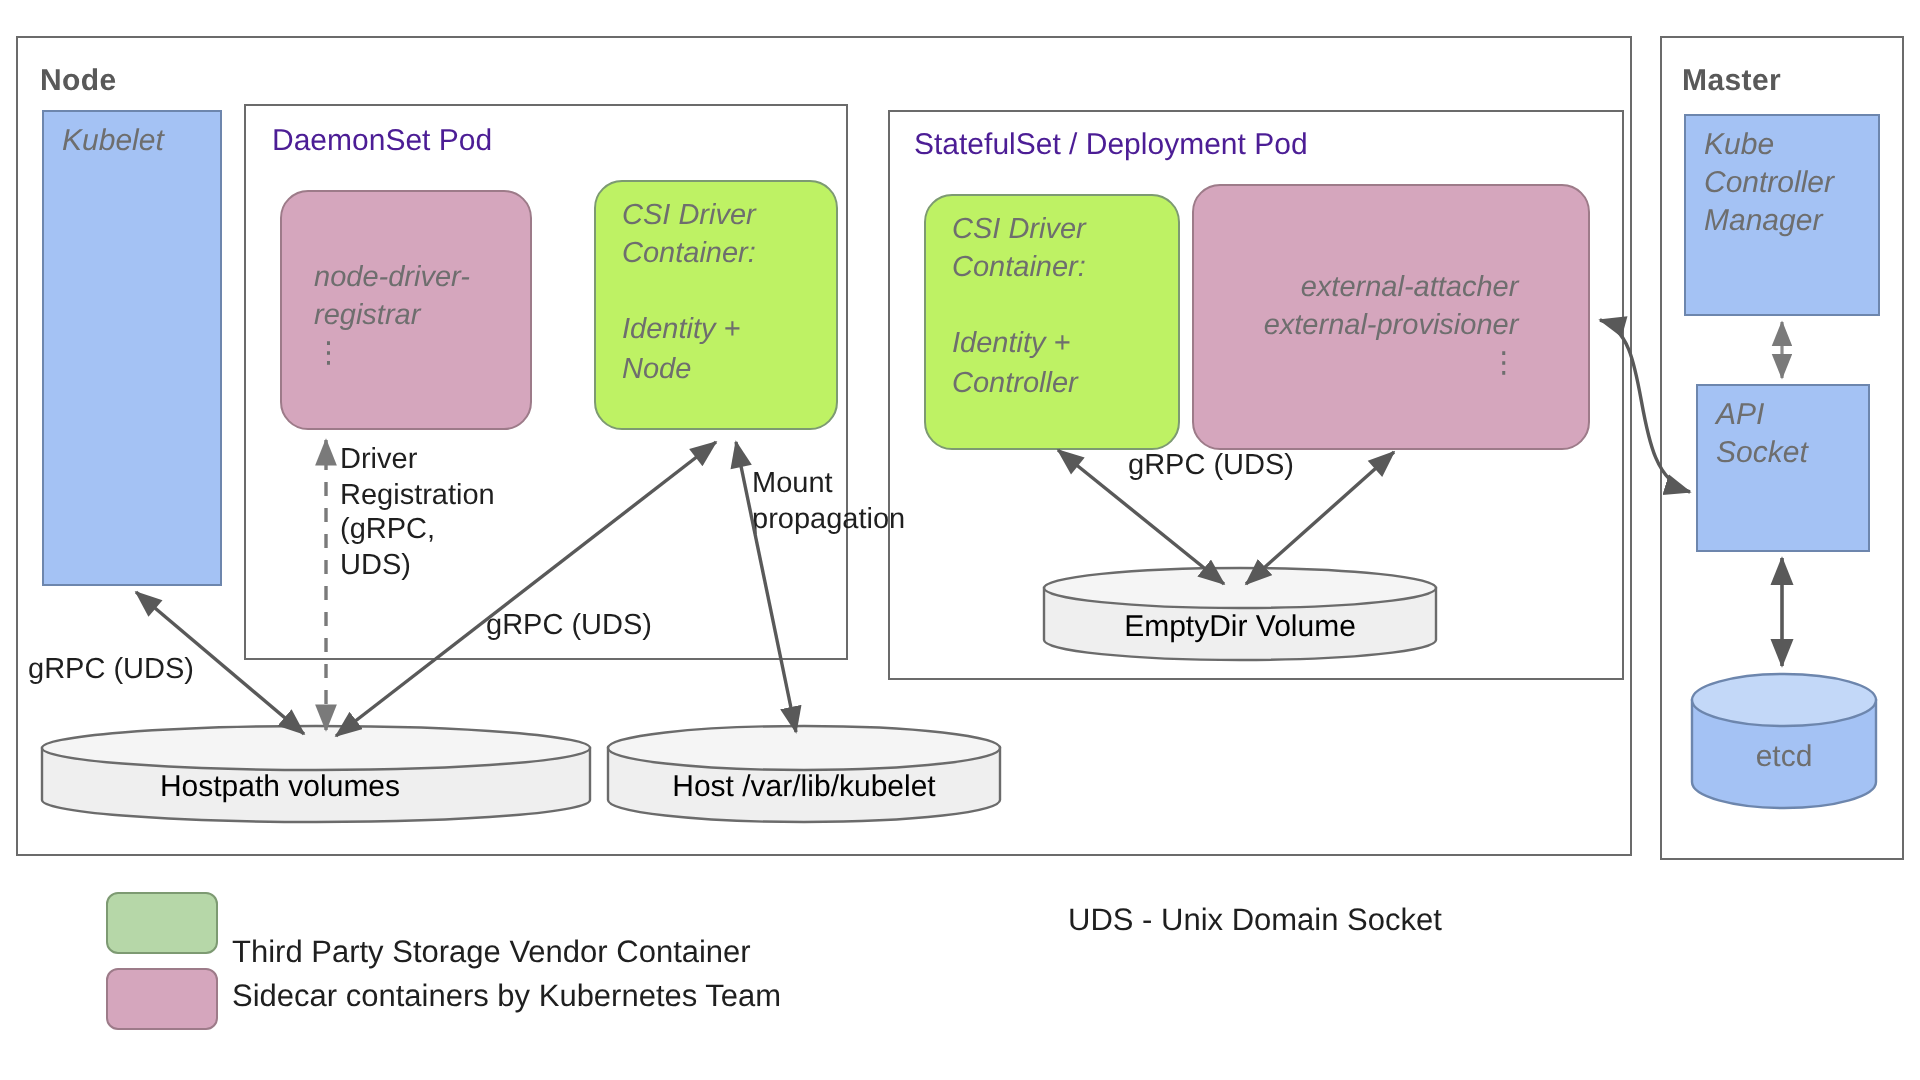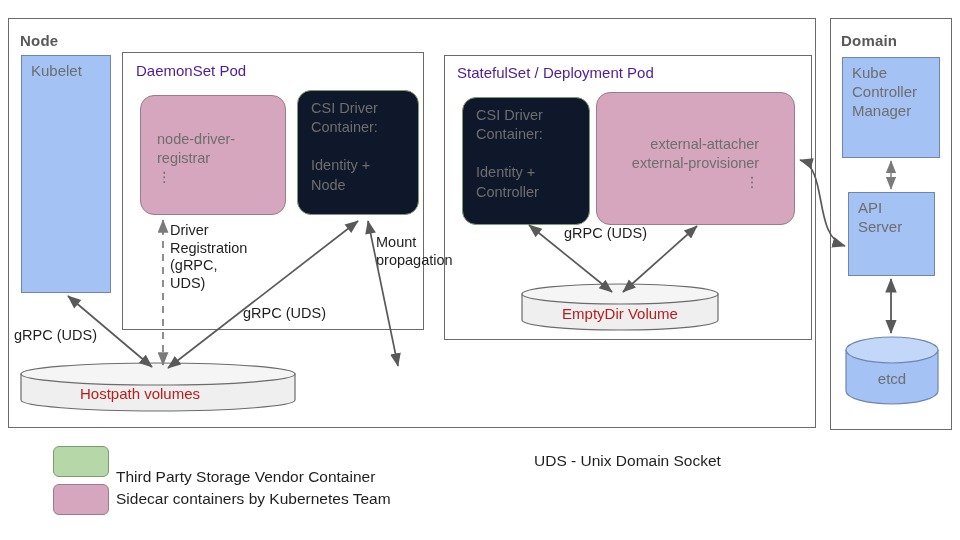--- a/index.html
+++ b/index.html
@@ -1,49 +1,49 @@
 <!DOCTYPE html>
 <html><head>
 <meta charset="utf-8">
 <style>
   html,body{margin:0;padding:0;background:#ffffff;}
   body{width:960px;height:540px;position:relative;overflow:hidden;
        font-family:"Liberation Sans","DejaVu Sans",sans-serif;
        -webkit-font-smoothing:antialiased;}
   #stage{position:absolute;left:0;top:0;width:960px;height:540px;}
 
-  .abs{position:absolute;box-sizing:border-box;}
+  .abs{position:absolute;box-sizing:border-box;font-style:italic;}
 
   
   .group{border:1.4px solid #6b6b6b;background:#ffffff;}
   .group-title{position:absolute;font-weight:bold;color:#595959;
                font-size:15px;letter-spacing:.2px;}
 
   
   .pod{border:1.2px solid #6b6b6b;background:#ffffff;}
   .pod-title{position:absolute;color:#4c1d95;font-size:15px;}
 
   
   .cbox{border:1.2px solid #8a7480;border-radius:14px;
         display:flex;align-items:center;justify-content:center;
         text-align:center;line-height:1.32;font-size:14.5px;color:#6e6e6e;}
-  .cbox.green{background:#0f172a;border-color:#7d9a72;}
+  .cbox.green{background:#bef264;border-color:#7d9a72;}
   .cbox.pink {background:#d5a6bd;border-color:#9d7b89;}
   .cbox.left-top{align-items:flex-start;justify-content:flex-start;text-align:left;}
 
   
   .bluebox{background:#a4c2f4;border:1.2px solid #6d86ad;
            font-size:15px;color:#6e6e6e;line-height:1.28;}
   .bluebox .lbl{position:absolute;left:9px;top:5px;}
 
   
   .cyl{position:absolute;}
   .cyl svg{display:block;}
   .cyl .cyl-label{position:absolute;width:100%;text-align:center;
-                  font-size:15px;color:#b91c1c;}
+                  font-size:15px;color:#000000;}
 
   
   .tlabel{position:absolute;color:#1f1f1f;font-size:14.5px;line-height:1.22;
           white-space:pre-line;}
 
   
   .legend-swatch{border:1.2px solid #8a7480;border-radius:6px;}
   .legend-swatch.green{background:#b6d7a8;border-color:#7d9a72;}
   .legend-swatch.pink{background:#d5a6bd;border-color:#9d7b89;}
   .legend-text{position:absolute;font-size:15.5px;color:#1f1f1f;}
@@ -60,21 +60,21 @@
   <div class="abs group" style="left:8px;top:18px;width:808px;height:410px;"></div>
   <div class="group-title" style="left:20px;top:32px;">Node</div>
 
   <div class="abs bluebox" style="left:21px;top:55px;width:90px;height:238px;">
     <span class="lbl">Kubelet</span>
   </div>
 
   <div class="abs pod" style="left:122px;top:52px;width:302px;height:278px;"></div>
   <div class="pod-title" style="left:136px;top:62px;">DaemonSet Pod</div>
 
-  <div class="abs cbox pink left-top" style="left:140px;top:95px;width:146px;height:120px;padding:34px 12px 0 16px;">
+  <div class="abs cbox pink left-top" style="left:140px;top:95px;width:126px;height:120px;padding:34px 12px 0 16px;">
     <span style="white-space:pre-line;">node-driver-
 registrar
 ⋮</span>
   </div>
 
   <div class="abs cbox green left-top" style="left:297px;top:90px;width:122px;height:125px;padding:8px 0 0 13px;">
     <span style="white-space:pre-line;">CSI Driver
 Container:
 
 Identity +
@@ -107,33 +107,40 @@
   </div>
 
   <div class="cyl" style="left:20px;top:362px;width:240px;height:50px;">
     <svg width="276" height="50" viewBox="0 0 276 50">
       <path d="M1,12 L1,38 A137,11 0 0 0 275,38 L275,12 Z" fill="#efefef" stroke="#6b6b6b" stroke-width="1.2"></path>
       <ellipse cx="138" cy="12" rx="137" ry="11" fill="#f5f5f5" stroke="#6b6b6b" stroke-width="1.2"></ellipse>
     </svg>
     <span class="cyl-label" style="top:23px;">Hostpath volumes</span>
   </div>
 
+  <div class="cyl" style="left:303px;top:362px;width:198px;height:50px;">
+    <svg width="198" height="50" viewBox="0 0 198 50">
+      <path d="M1,12 L1,38 A98,11 0 0 0 197,38 L197,12 Z" fill="#efefef" stroke="#6b6b6b" stroke-width="1.2"></path>
+      <ellipse cx="99" cy="12" rx="98" ry="11" fill="#f5f5f5" stroke="#6b6b6b" stroke-width="1.2"></ellipse>
+    </svg>
+    <span class="cyl-label" style="top:23px;">Host /var/lib/kubelet</span>
+  </div>
 
   <div class="abs group" style="left:830px;top:18px;width:122px;height:412px;"></div>
-  <div class="group-title" style="left:841px;top:32px;">Domain</div>
+  <div class="group-title" style="left:841px;top:32px;">Master</div>
 
   <div class="abs bluebox" style="left:842px;top:57px;width:98px;height:101px;">
     <span class="lbl" style="white-space:pre-line;">Kube
 Controller
 Manager</span>
   </div>
 
   <div class="abs bluebox" style="left:848px;top:192px;width:87px;height:84px;">
     <span class="lbl" style="white-space:pre-line;">API
-Server</span>
+Socket</span>
   </div>
 
   <div class="cyl" style="left:845px;top:336px;width:94px;height:70px;">
     <svg width="94" height="70" viewBox="0 0 94 70">
       <path d="M1,14 L1,55 A46,13 0 0 0 93,55 L93,14 Z" fill="#a4c2f4" stroke="#6d86ad" stroke-width="1.2"></path>
       <ellipse cx="47" cy="14" rx="46" ry="13" fill="#c3d8f8" stroke="#6d86ad" stroke-width="1.2"></ellipse>
     </svg>
     <span class="cyl-label" style="top:34px;color:#6e6e6e;">etcd</span>
   </div>
 

